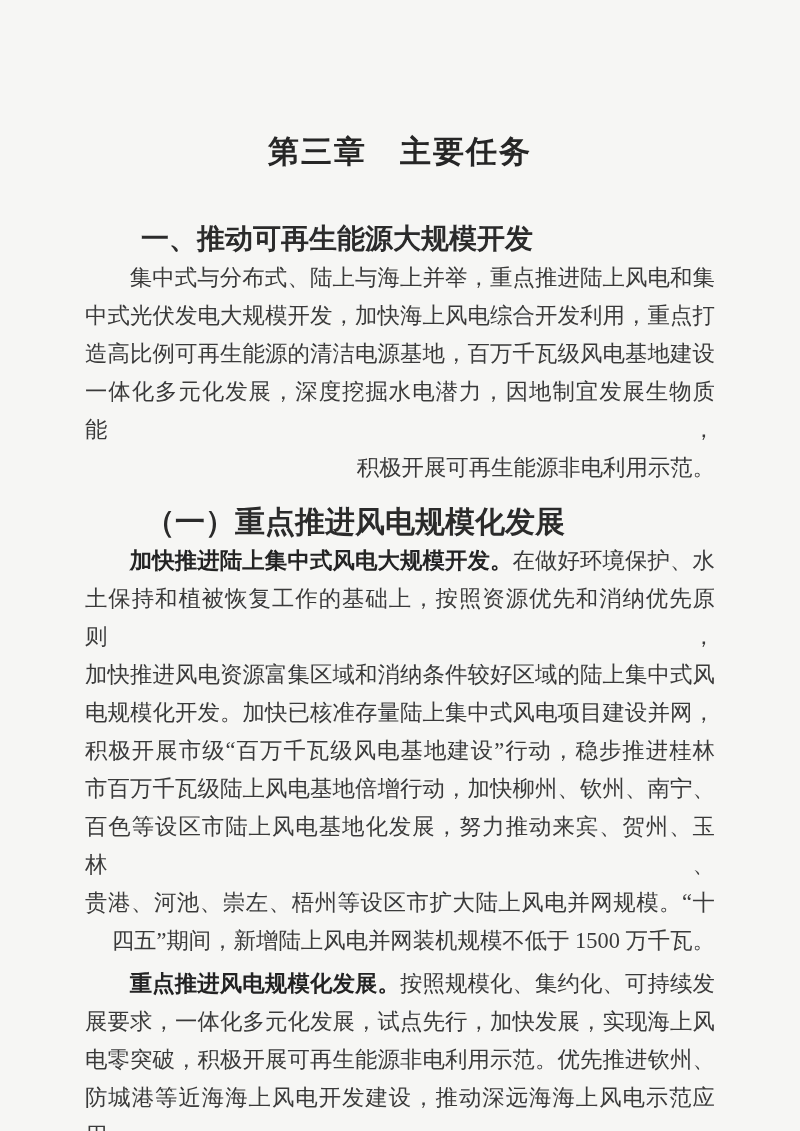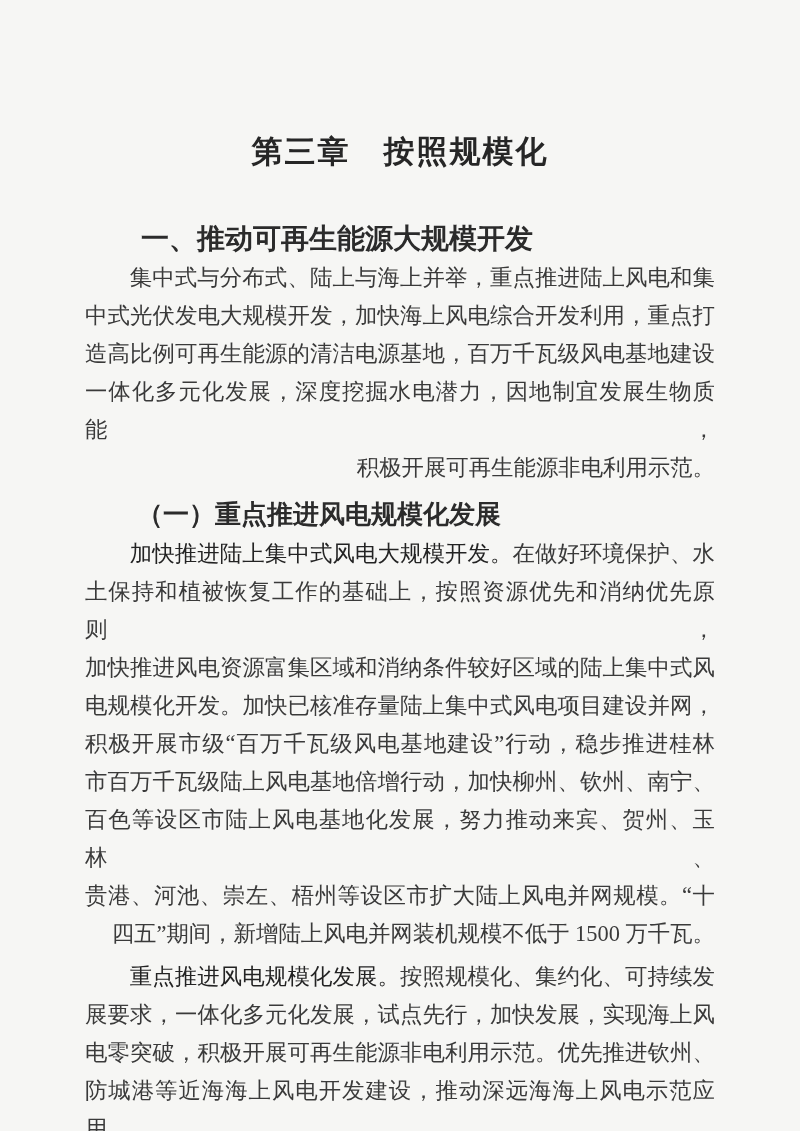--- a/index.html
+++ b/index.html
@@ -31,22 +31,22 @@
     margin-top: 50px;
     font-size: 28px;
     line-height: 30px;
     font-weight: bold;
     color: #2b2b2b;
     text-indent: 2em;
     font-family: "Liberation Sans", "DejaVu Sans", sans-serif;
   }
 
   .h2 {
-    margin-top: 13px;
-    font-size: 26px;
+    margin-top: 20px;
+    font-size: 30px;
     line-height: 30px;
     font-weight: bold;
     color: #2b2b2b;
     text-indent: 2em;
   }
 
   .para { margin-top: 5px; }
 
   .line {
     font-size: 22.4px;
@@ -55,29 +55,29 @@
     text-align: right;
   }
   .line.just {
     white-space: normal;
     text-align: justify;
     text-align-last: justify;
   }
   .line.indent { text-indent: 2em; }
 
   .line b {
-    font-weight: normal;
+    font-weight: bold;
     color: #232323;
   }
 </style>
 </head>
 <body>
 
 <div class="page" style="background: rgb(246, 246, 244); color: rgb(58, 58, 58);">
-  <div class="doc-title">第三章　按照规模化</div>
+  <div class="doc-title">第三章　主要任务</div>
 
   <div>
       <div class="h1">一、推动可再生能源大规模开发</div>
       <div class="para">
         <div class="line just indent"><span>集中式与分布式、陆上与海上并举，重点推进陆上风电和集</span></div>
         <div class="line just"><span>中式光伏发电大规模开发，加快海上风电综合开发利用，重点打</span></div>
         <div class="line just"><span>造高比例可再生能源的清洁电源基地，百万千瓦级风电基地建设</span></div>
         <div class="line just"><span>一体化多元化发展，深度挖掘水电潜力，因地制宜发展生物质能，</span></div>
         <div class="line"><span>积极开展可再生能源非电利用示范。</span></div>
       </div>

